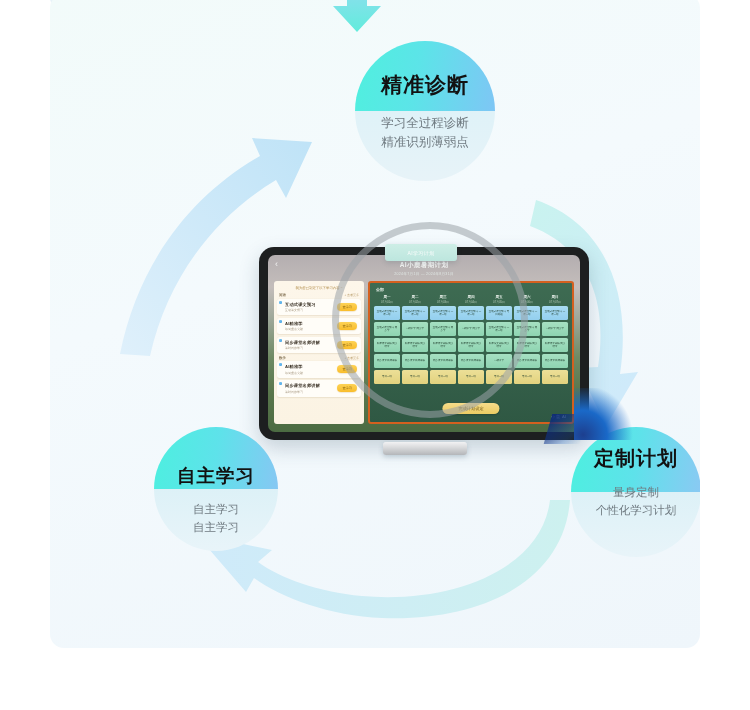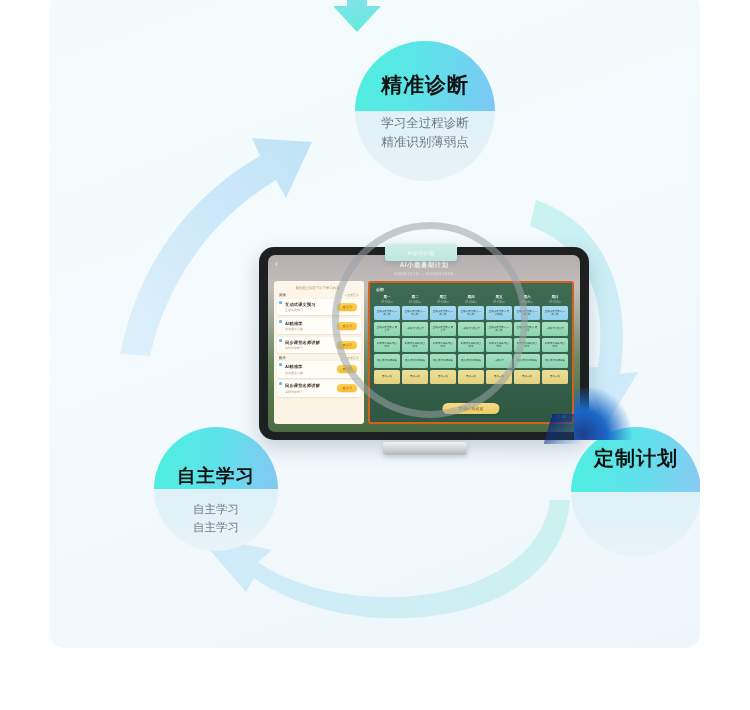--- a/index.html
+++ b/index.html
@@ -515,17 +515,21 @@
         <div class="c-sub">
           <div>自主学习</div>
           <div>自主学习</div>
         </div>
       </div>
 
       <div class="circle" id="circle-right">
         <div class="half-top"></div>
         <div class="half-bot"></div>
         <div class="c-title">定制计划</div>
+        <div class="c-sub">
+          <div>量身定制</div>
+          <div>个性化学习计划</div>
+        </div>
       </div>
 
     </div>
   </div>
 </div>
 
 </body></html>

